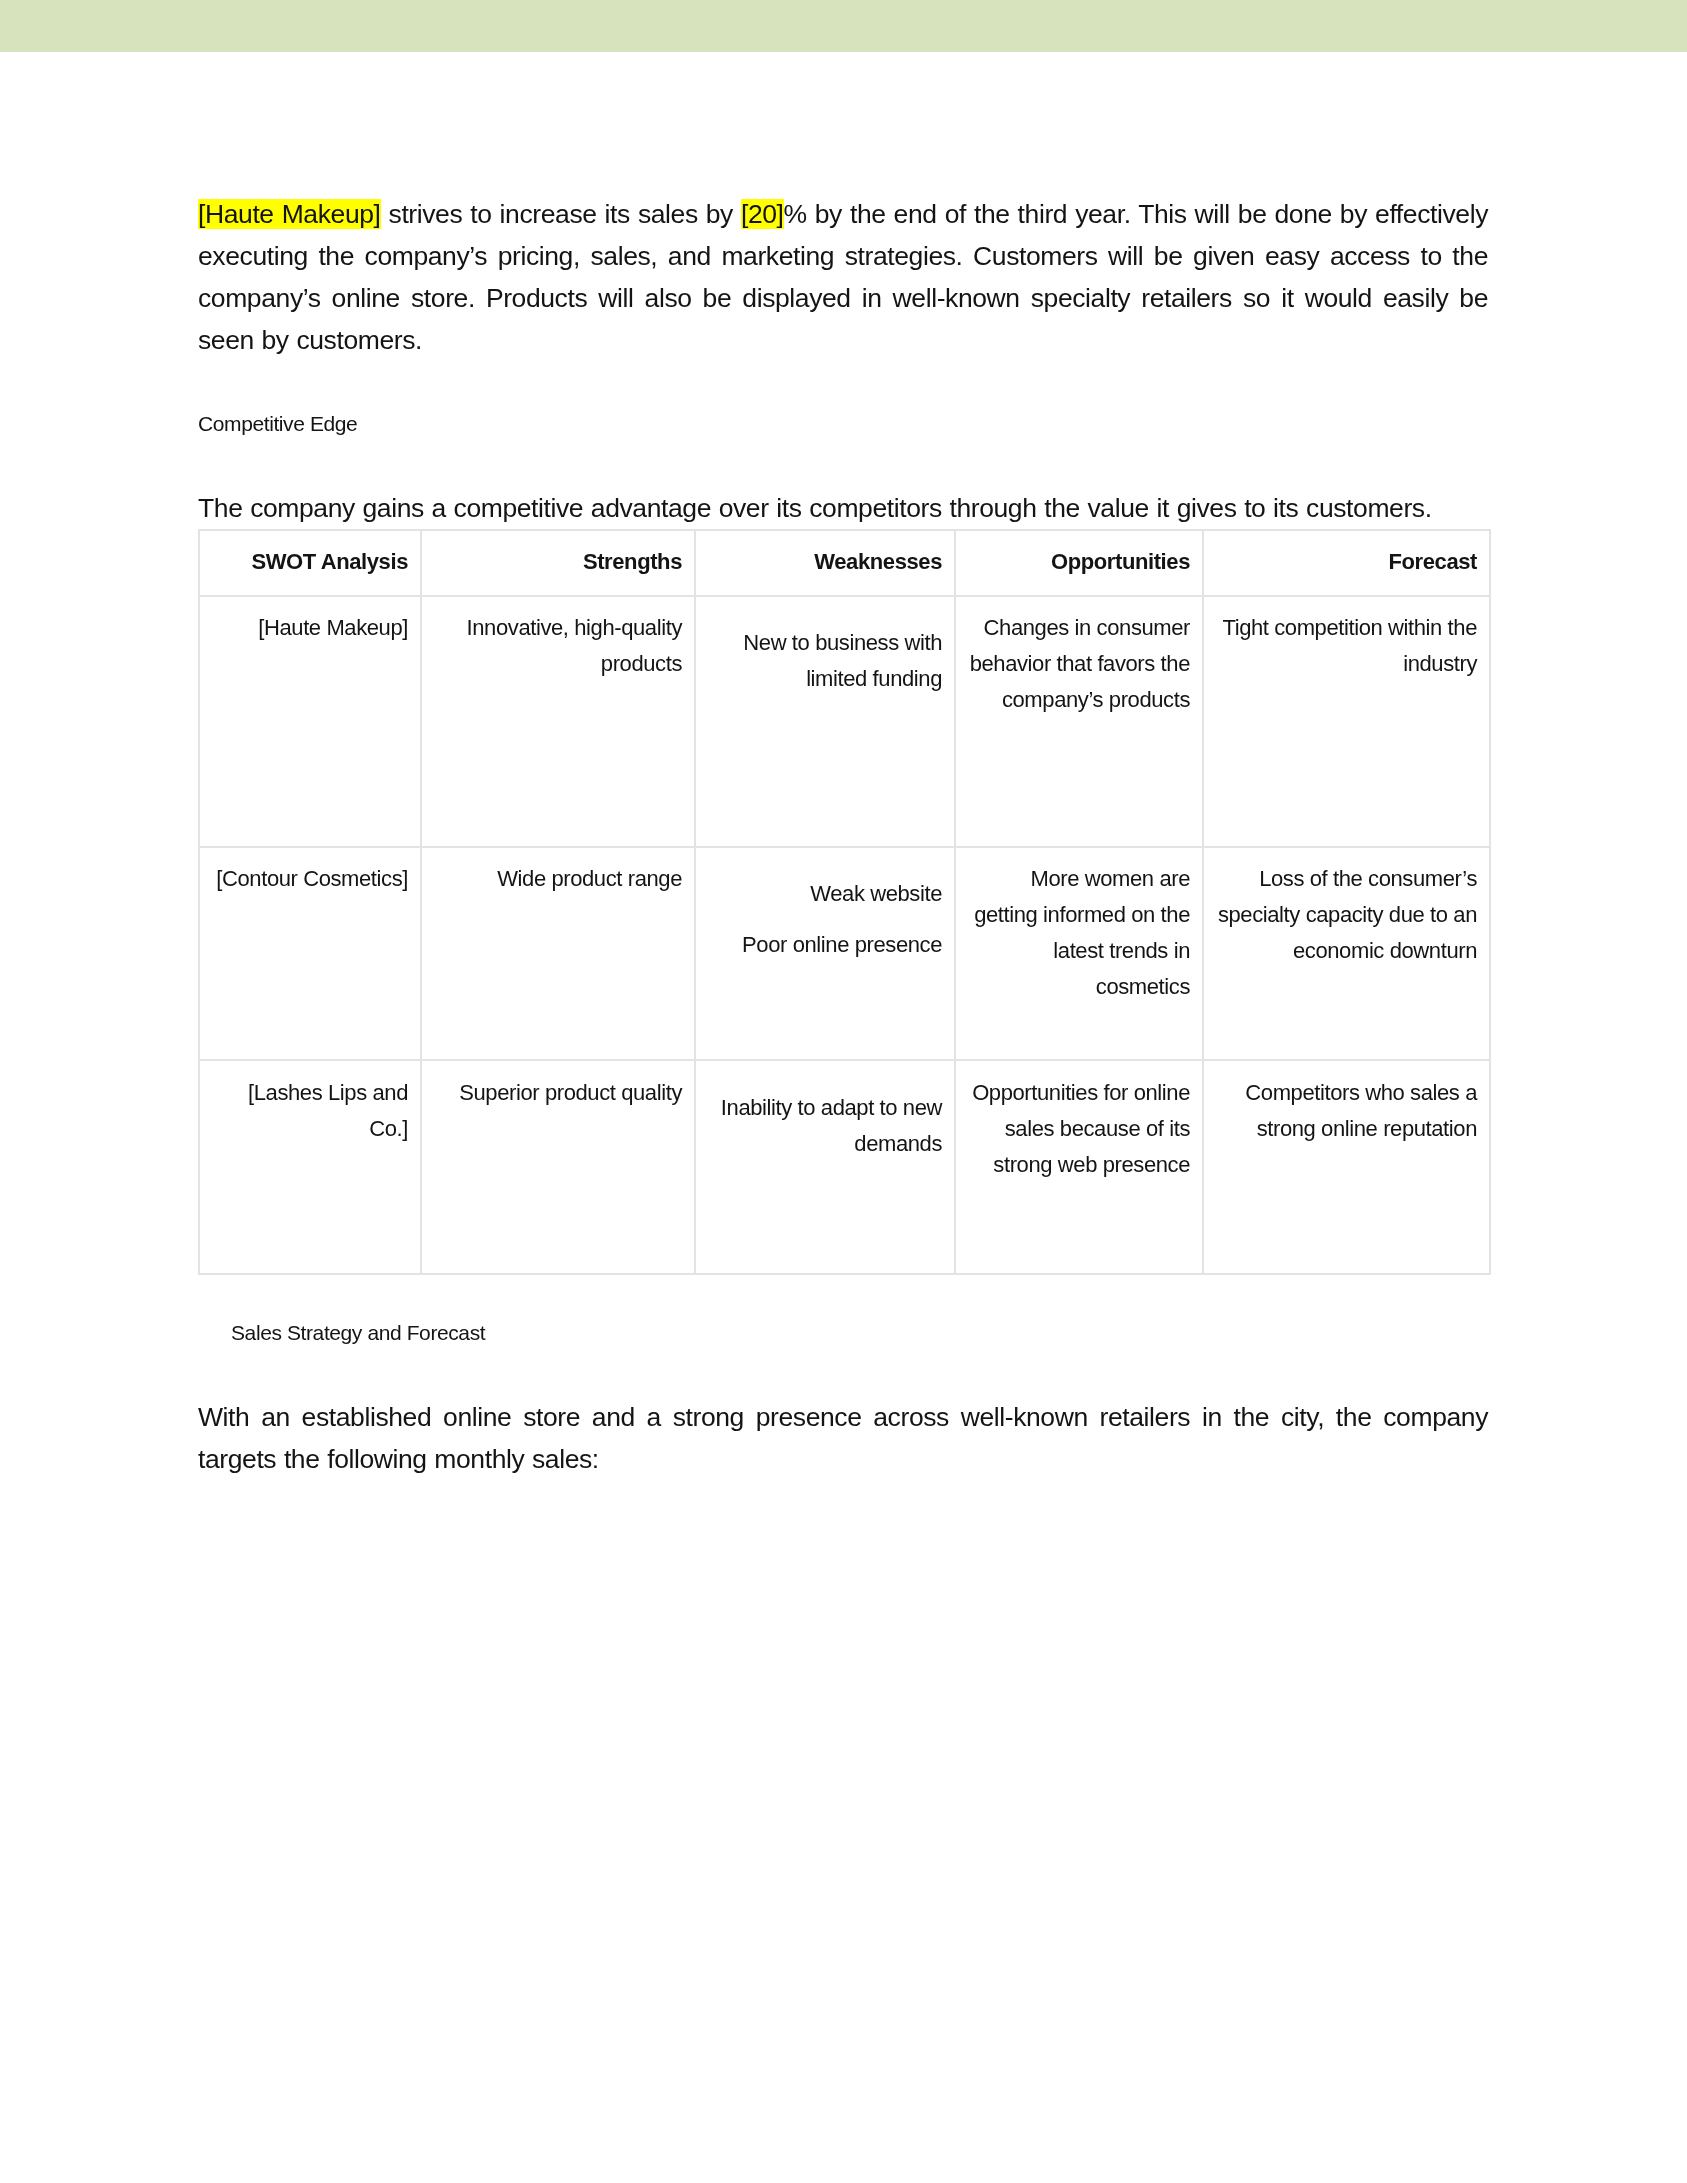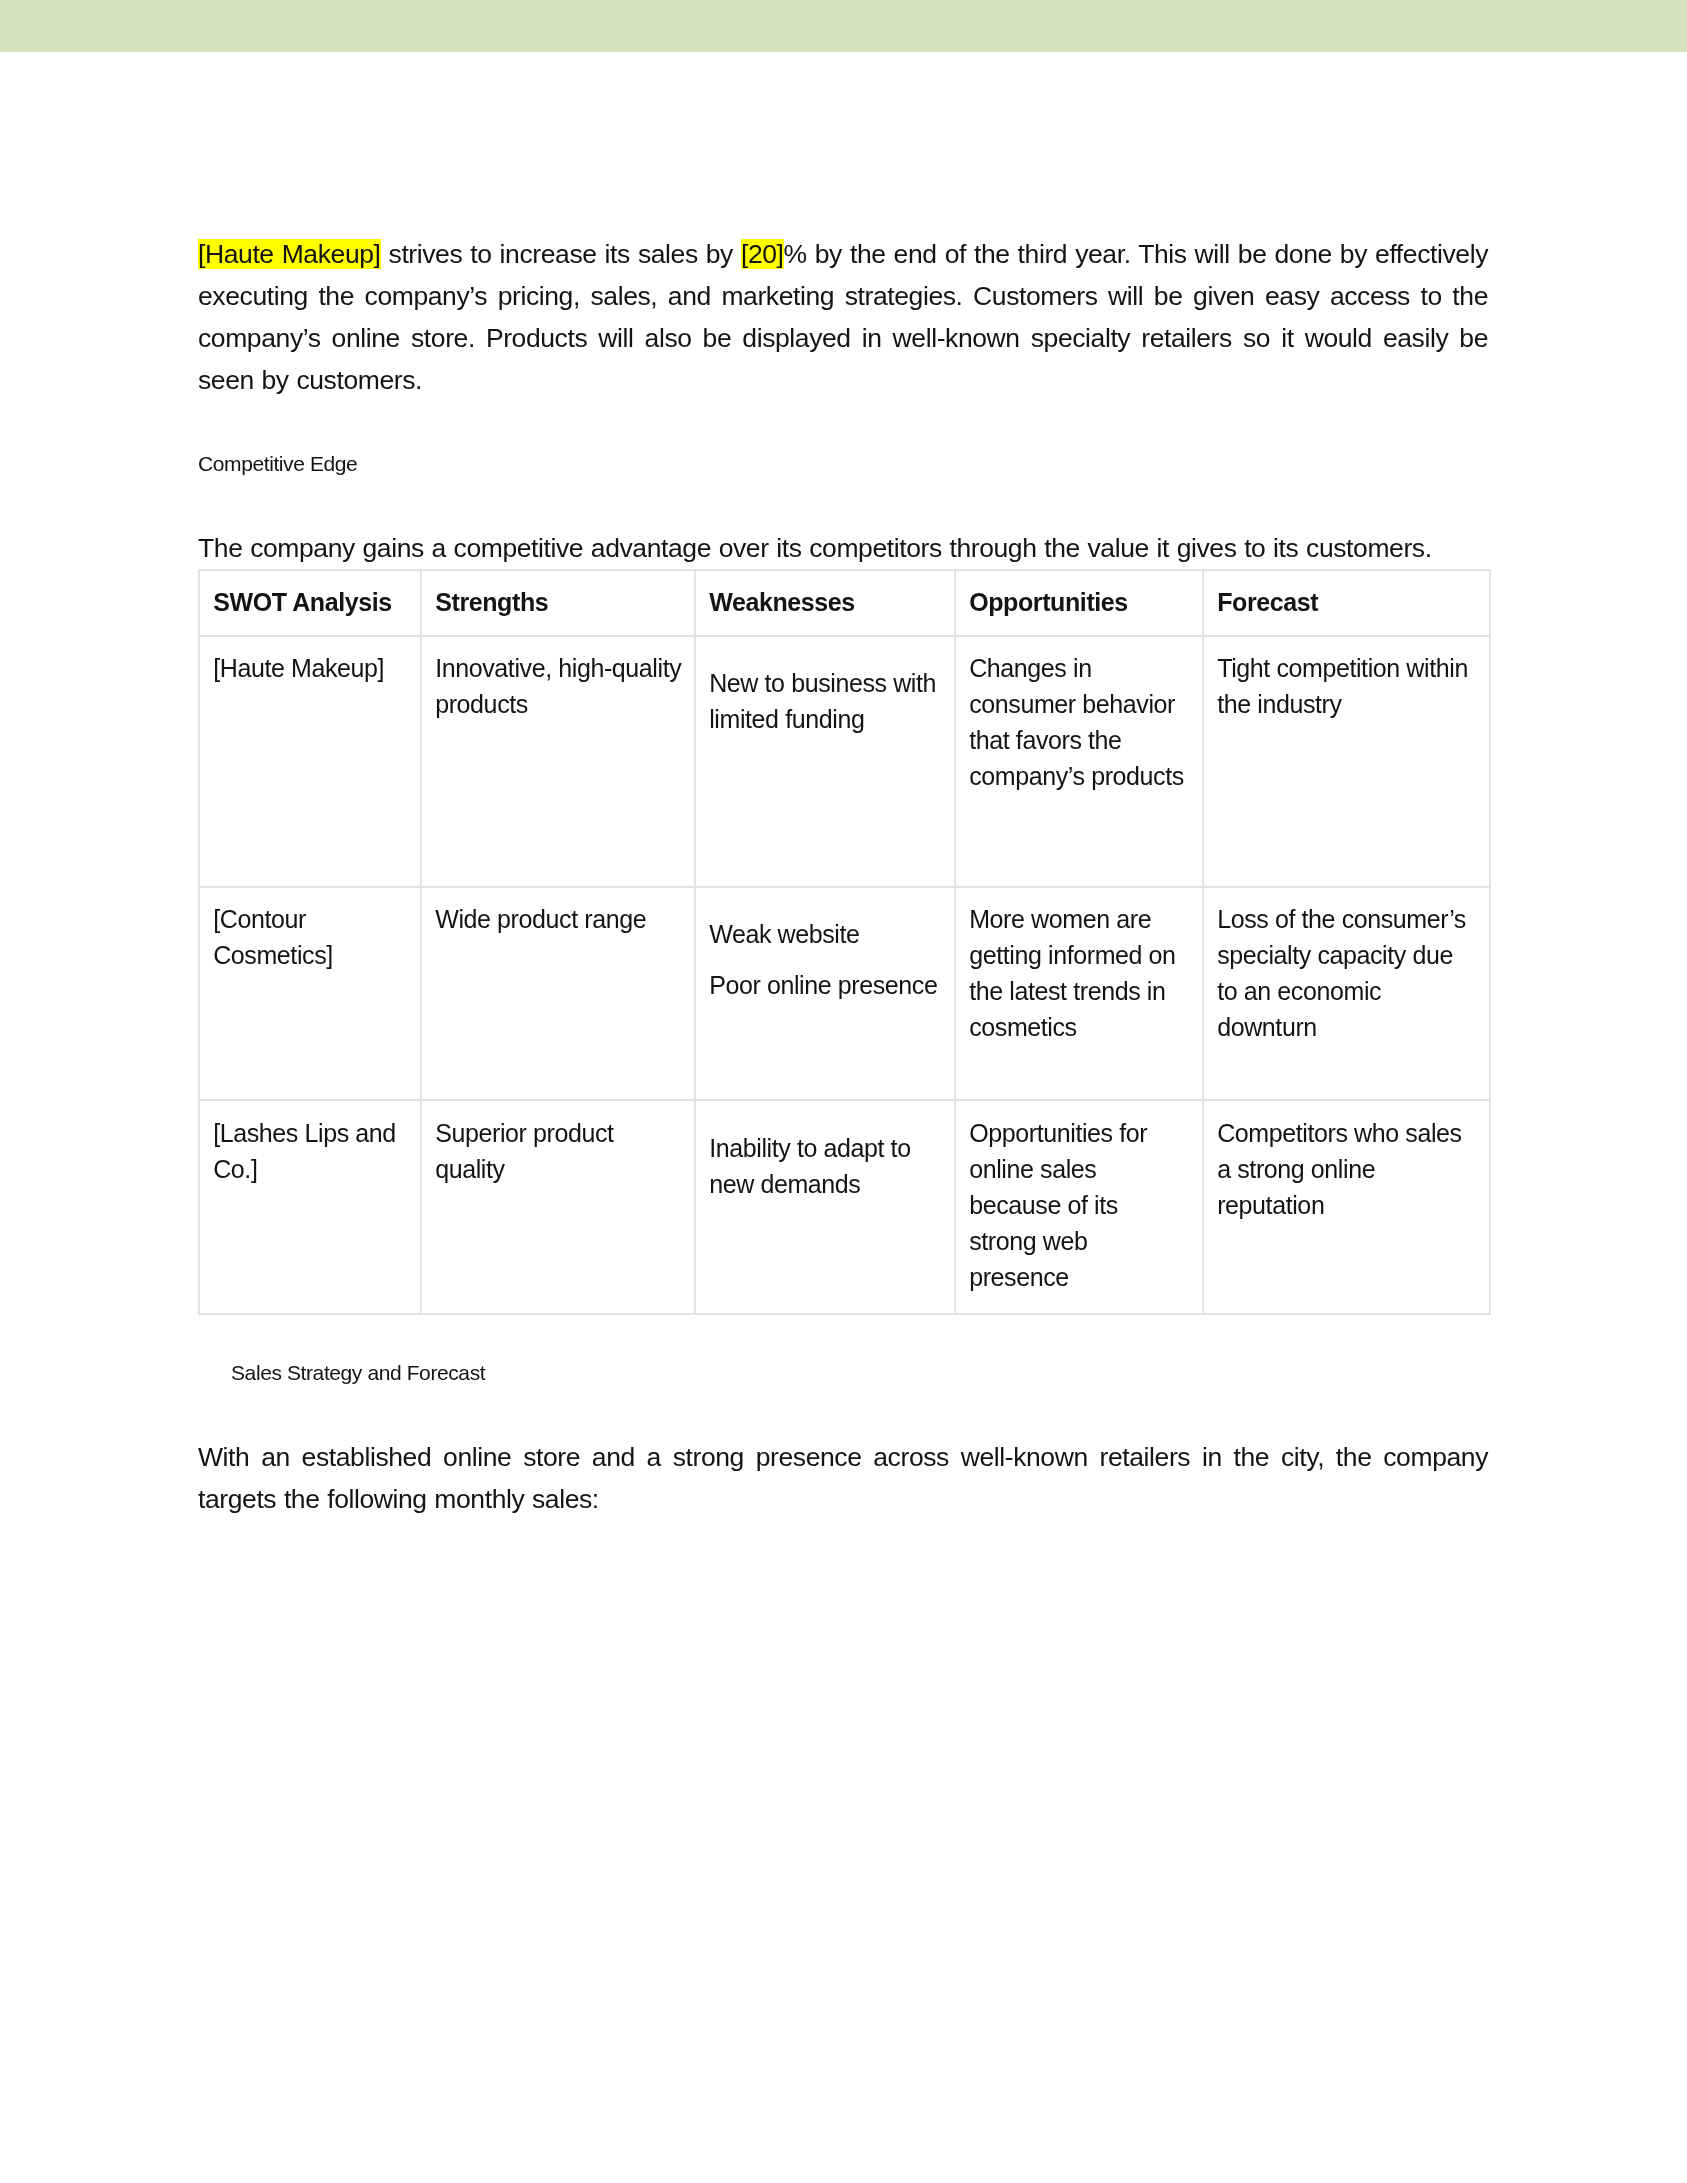--- a/index.html
+++ b/index.html
@@ -39,41 +39,41 @@
   .hl {
     background: #ffff00;
   }
   .heading {
     font-size: 21px;
     font-weight: normal;
     line-height: 42px;
     margin: 0;
     letter-spacing: -0.4px;
   }
-  .p1 { margin-bottom: 42px; margin-top: 40px; }
+  .p1 { margin-bottom: 42px; }
   .h1 { margin-bottom: 42px; }
   .p2 { }
 
   table.swot {
     border-collapse: collapse;
     width: 1291px;
     table-layout: fixed;
     margin-bottom: 37px;
   }
   table.swot col.c0 { width: 222px; }
   table.swot col.c1 { width: 274px; }
   table.swot col.c2 { width: 260px; }
   table.swot col.c3 { width: 248px; }
   table.swot col.c4 { width: 287px; }
   table.swot th, table.swot td {
     border: 2px solid #e3e3e3;
     vertical-align: top;
-    text-align: left;
+    text-align: right;
     padding: 13.2px 12px 10.6px 13.2px;
-    font-size: 25px;
+    font-size: 22px;
     line-height: 36px;
     letter-spacing: -0.4px;
   }
   table.swot th {
     font-weight: bold;
     height: 40px;
   }
   table.swot tr.r1 td { height: 225px; }
   table.swot tr.r2 td { height: 188px; }
   table.swot tr.r3 td { height: 188px; }

